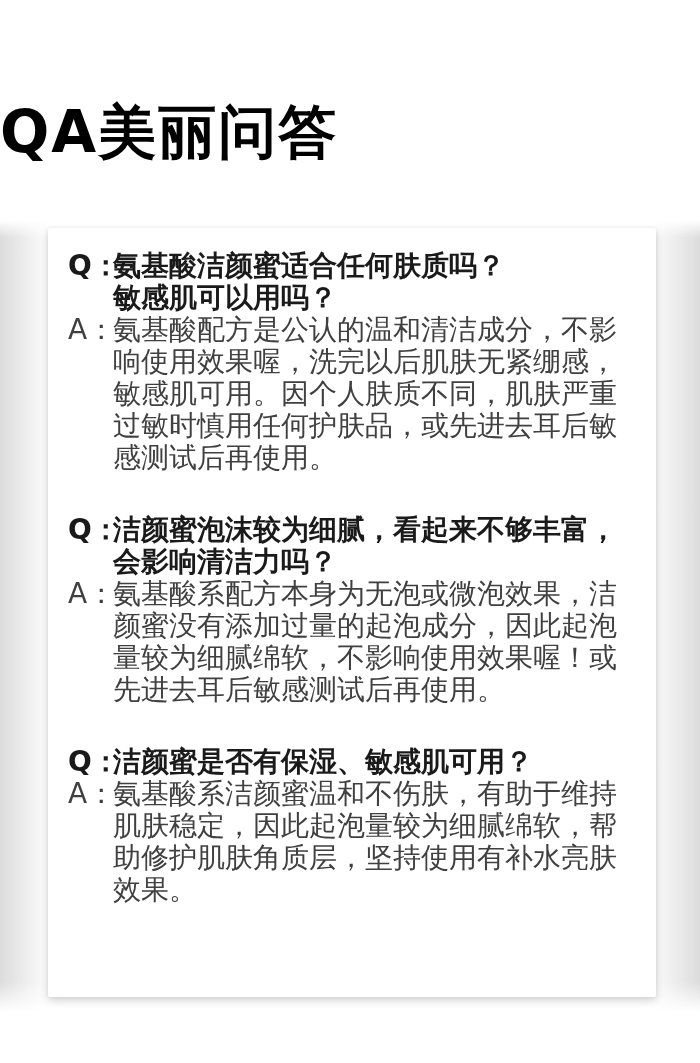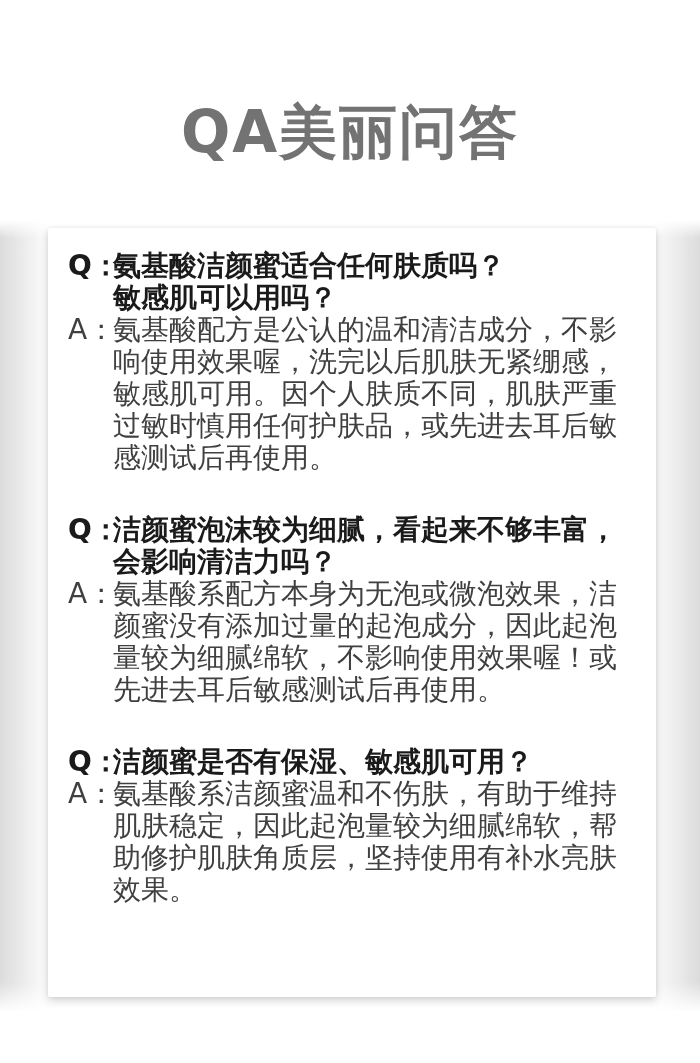--- a/index.html
+++ b/index.html
@@ -14,26 +14,25 @@
     height: 1063px;
     background: #ffffff;
     overflow: hidden;
   }
   .page-title {
     position: absolute;
     top: 97px;
     left: 0;
     width: 700px;
     margin: 0;
-    text-align: center;
     font-size: 58px;
     line-height: 70px;
     font-weight: 700;
     letter-spacing: 2px;
-    color: #737373;
+    color: #000000;
   }
   
   .card-backdrop {
     position: absolute;
     top: 220px;
     left: 0;
     width: 700px;
     height: 792px;
     background:
       linear-gradient(to right,

